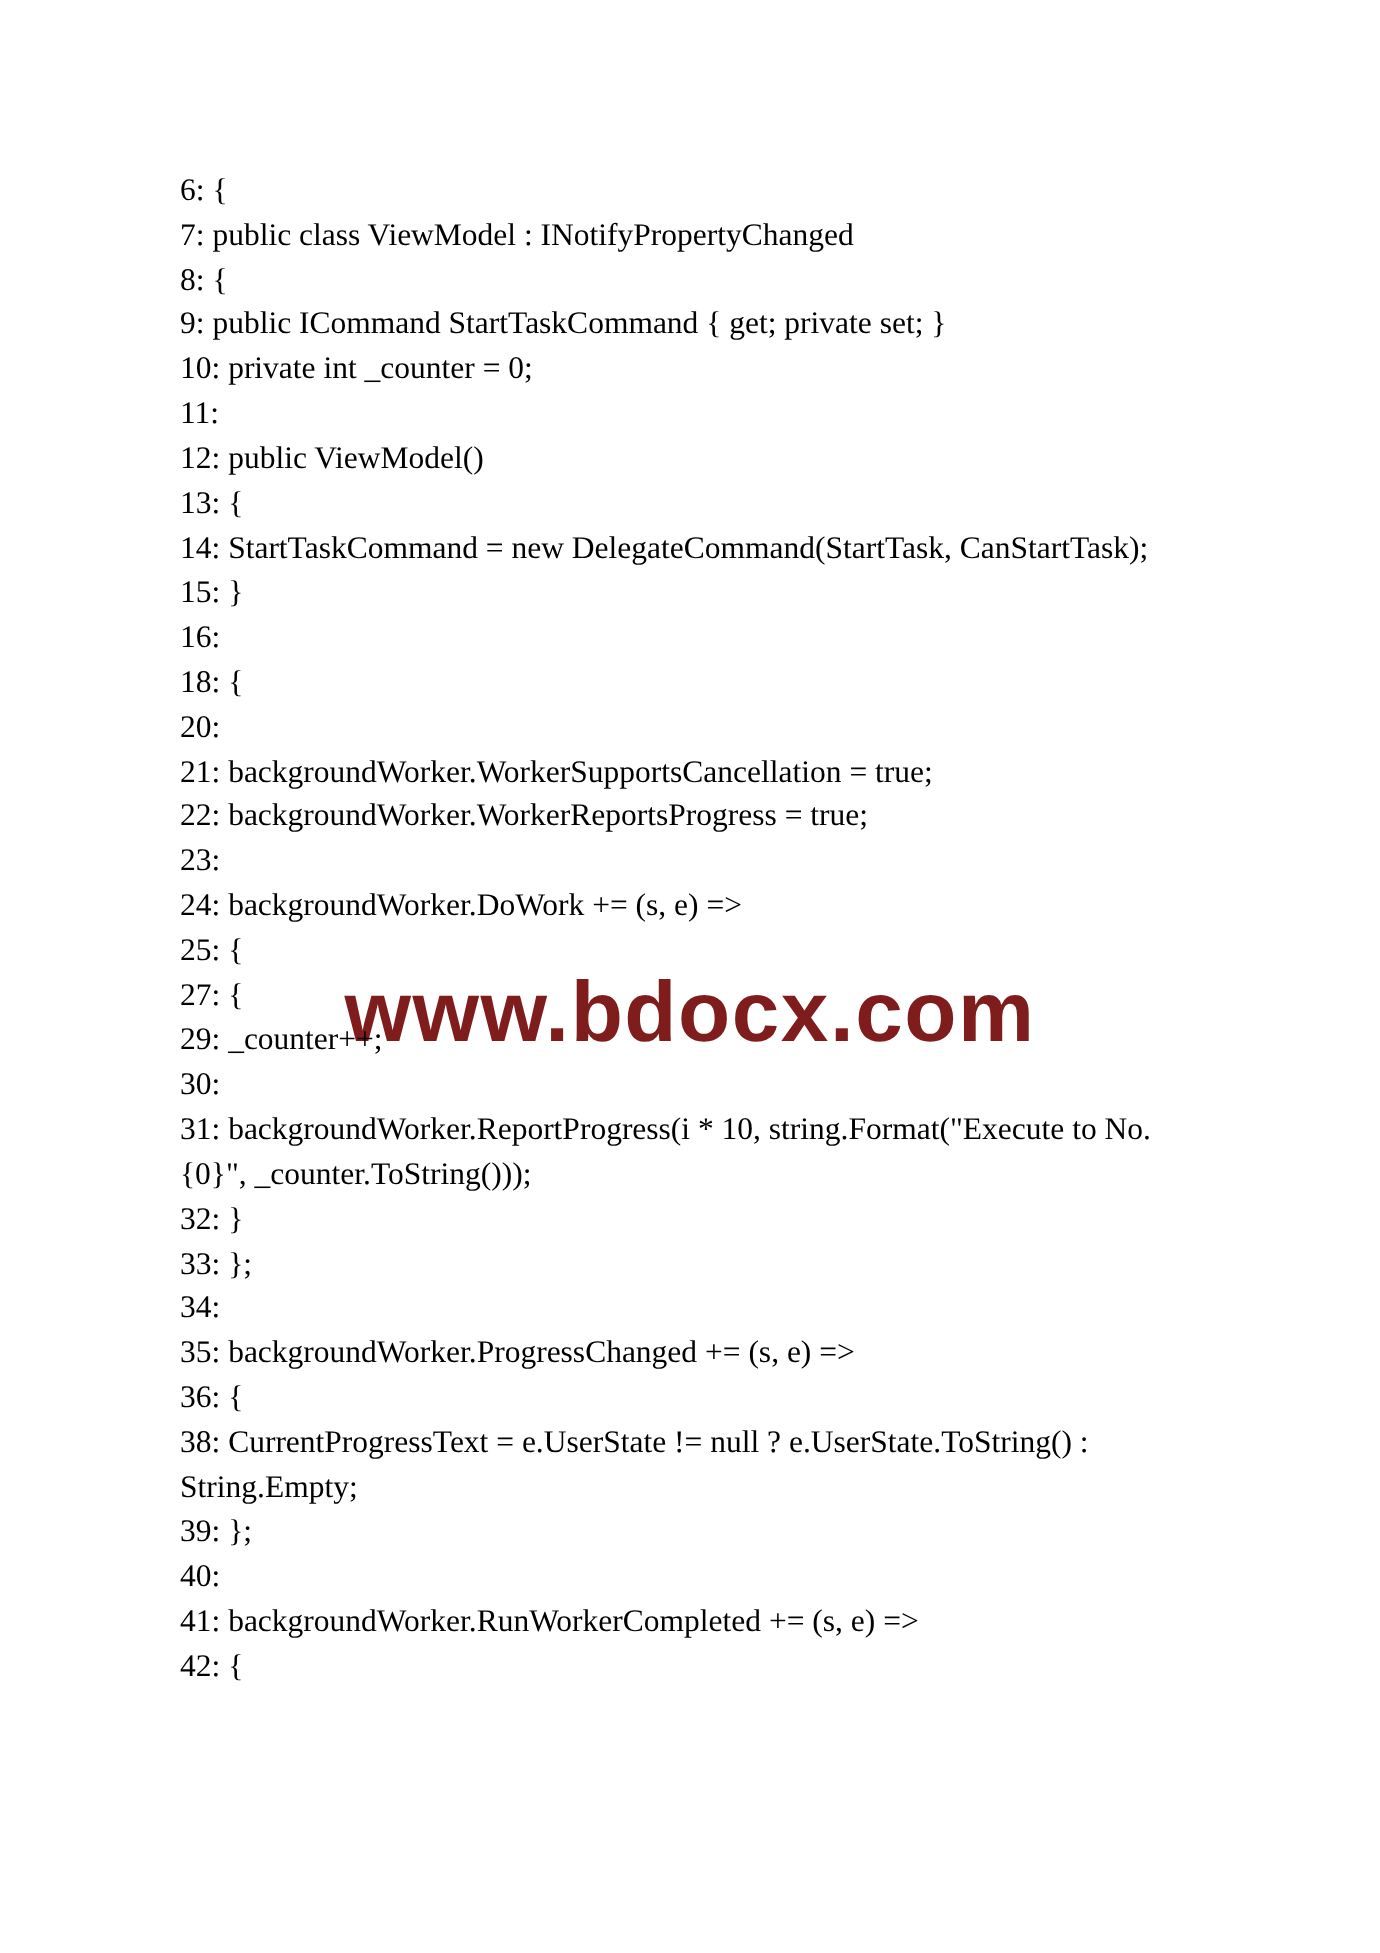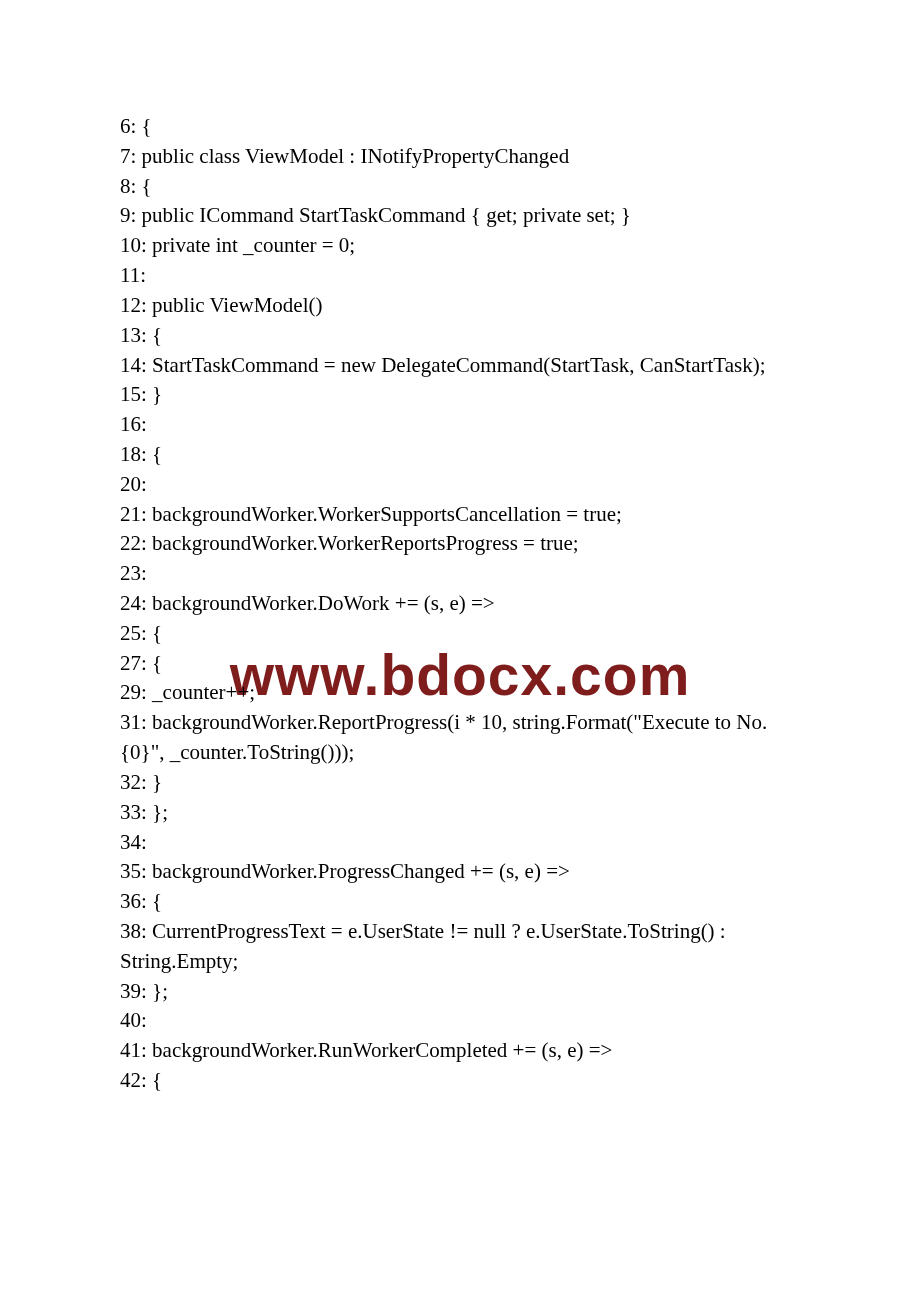--- a/index.html
+++ b/index.html
@@ -60,20 +60,21 @@
     <div class="code-line">16:</div>
     <div class="code-line">18: {</div>
     <div class="code-line">20:</div>
     <div class="code-line">21: backgroundWorker.WorkerSupportsCancellation = true;</div>
     <div class="code-line">22: backgroundWorker.WorkerReportsProgress = true;</div>
     <div class="code-line">23:</div>
     <div class="code-line">24: backgroundWorker.DoWork += (s, e) =&gt;</div>
     <div class="code-line">25: {</div>
     <div class="code-line">27: {</div>
     <div class="code-line">29: _counter++;</div>
+    <div class="code-line">30:</div>
     <div class="code-line">31: backgroundWorker.ReportProgress(i * 10, string.Format("Execute to No.{0}", _counter.ToString()));</div>
     <div class="code-line">32: }</div>
     <div class="code-line">33: };</div>
     <div class="code-line">34:</div>
     <div class="code-line">35: backgroundWorker.ProgressChanged += (s, e) =&gt;</div>
     <div class="code-line">36: {</div>
     <div class="code-line">38: CurrentProgressText = e.UserState != null ? e.UserState.ToString() : String.Empty;</div>
     <div class="code-line">39: };</div>
     <div class="code-line">40:</div>
     <div class="code-line">41: backgroundWorker.RunWorkerCompleted += (s, e) =&gt;</div>

